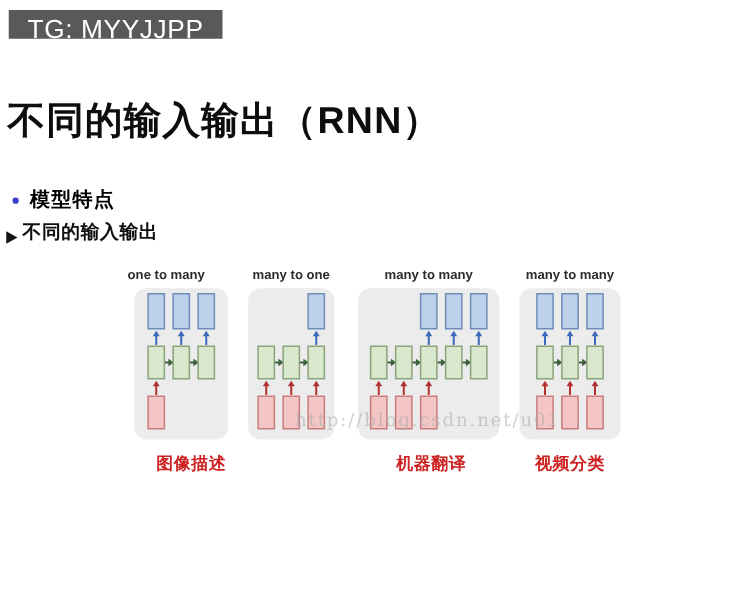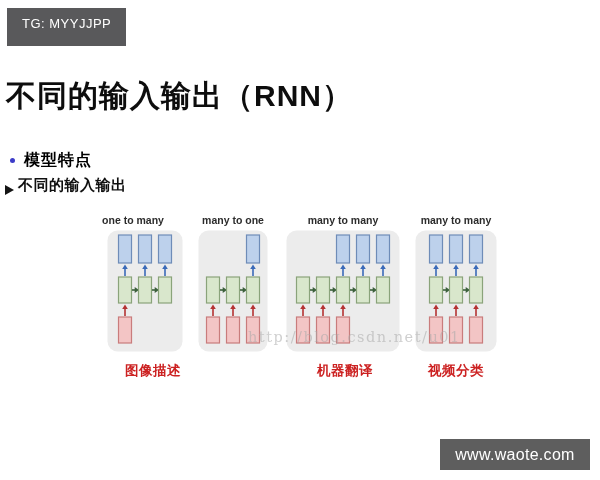--- a/index.html
+++ b/index.html
@@ -1,21 +1,21 @@
 <!DOCTYPE html>
 <html><head>
 <meta charset="utf-8">
 <style>
   html,body{margin:0;padding:0;background:#fff;}
   .stage{position:relative;width:600px;height:480px;background:#ffffff;overflow:hidden;
          font-family:"Liberation Sans",sans-serif;}
 
   
-  .tg-badge{position:absolute;left:7px;top:8px;height:38px;line-height:31px;
-            padding:0 15px;background:#59595b;color:#ffffff;font-size:13px;
+  .tg-badge{position:absolute;left:7px;top:8px;height:23px;line-height:31px;
+            padding:0 15px;background:#59595b;color:#ffffff;font-size:21px;
             letter-spacing:.5px;}
 
   
   .slide-title{position:absolute;left:6px;top:76px;font-size:30px;font-weight:bold;
                color:#0d0d0d;letter-spacing:1px;white-space:nowrap;}
 
   
   .bullet-line{position:absolute;left:10px;top:150px;display:flex;align-items:center;gap:9px;}
   .bullet-dot{width:5px;height:5px;border-radius:50%;background:#3c3cc8;flex:0 0 auto;}
   .bullet-text{font-size:16px;font-weight:bold;color:#000000;letter-spacing:1px;}
@@ -26,21 +26,21 @@
 
   
   .diagram{position:absolute;left:0;top:0;width:600px;height:480px;}
   .plabel{position:absolute;top:214px;text-align:center;font-size:10.5px;font-weight:bold;
           color:#2c2c2c;white-space:nowrap;}
   .panel-svg{position:absolute;top:230px;}
   .caption{position:absolute;top:362px;text-align:center;font-size:13.5px;font-weight:bold;
            color:#cc2222;white-space:nowrap;z-index:2;letter-spacing:.5px;}
 
   
-  .csdn-watermark{position:absolute;left:248px;top:329px;width:262px;z-index:3;
+  .csdn-watermark{position:absolute;left:236px;top:329px;width:262px;z-index:3;
                   font-family:"DejaVu Serif",serif;font-size:14.5px;color:#a9a9a9;
                   opacity:.55;letter-spacing:1.5px;white-space:nowrap;pointer-events:none;}
 
   
   .wechat-watermark{position:absolute;left:417px;top:359px;display:flex;align-items:center;
                     gap:1px;z-index:4;}
   .wechat-text{font-size:15.5px;color:#b3b3b3;letter-spacing:.5px;white-space:nowrap;}
 
   
   .site-bar{position:absolute;left:440px;top:439px;width:150px;height:31px;line-height:31px;
@@ -177,15 +177,14 @@
         <line x1="41" y1="86" x2="41" y2="78" stroke="#b43232" stroke-width="1.6"></line>
         <polygon points="38.2,79 43.8,79 41,74.5" fill="#b43232"></polygon>
         <rect x="54.5" y="87" width="13" height="26" fill="#f3c5c5" stroke="#c97c7c" stroke-width="1.2"></rect>
         <line x1="61" y1="86" x2="61" y2="78" stroke="#b43232" stroke-width="1.6"></line>
         <polygon points="58.2,79 63.8,79 61,74.5" fill="#b43232"></polygon>
       </svg>
       <div class="caption" style="left: 395px; width: 122px;">视频分类</div>
     </div>
 
 
-  <div class="site-bar">www.waote.com</div>
 
 </div>
 
 </body></html>

